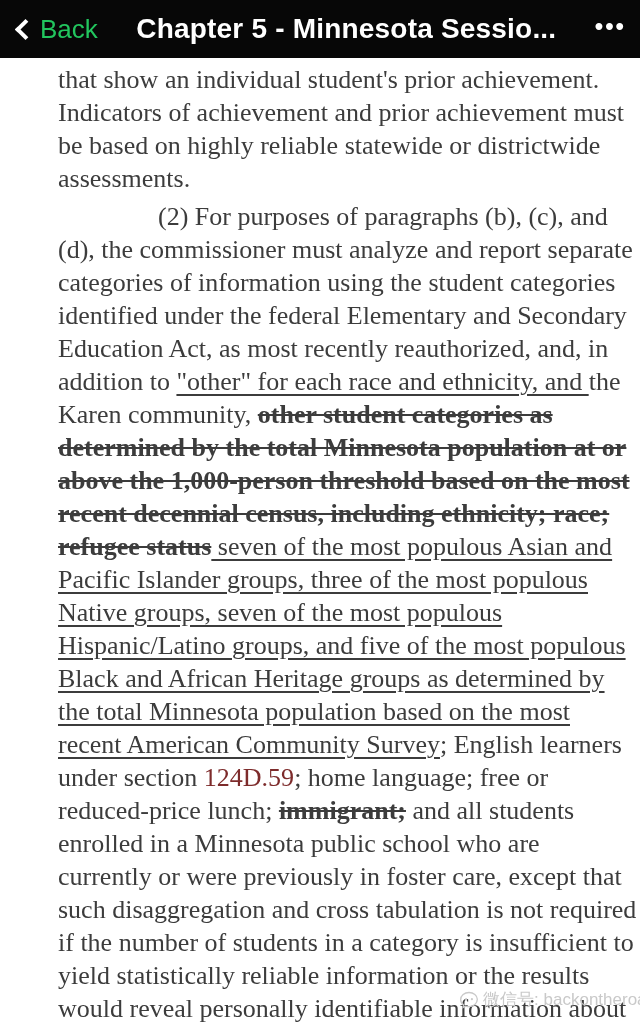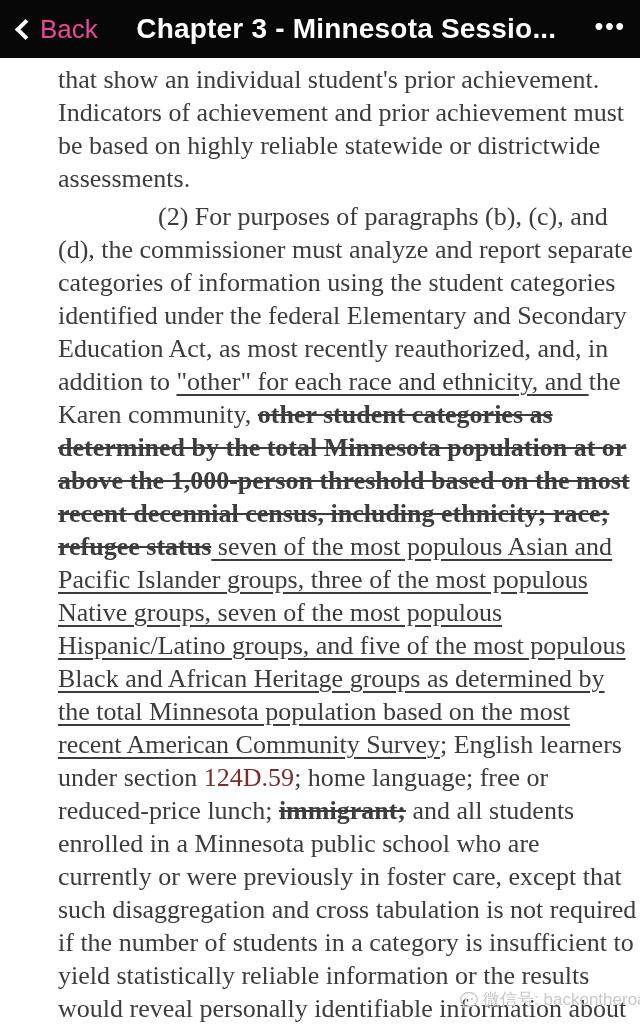--- a/index.html
+++ b/index.html
@@ -29,21 +29,21 @@
   .chevron {
     width: 15px; height: 15px;
     border-left: 4px solid #ffffff;
     border-bottom: 4px solid #ffffff;
     transform: rotate(45deg);
     margin-left: 4px;
   }
   .back-label {
     font-size: 26px;
     font-weight: 400;
-    color: #ec4899;
+    color: #22c55e;
   }
   .nav-title {
     flex: 1 1 auto;
     color: #ffffff;
     font-size: 28px;
     font-weight: 700;
     white-space: nowrap;
     overflow: hidden;
     text-align: center;
     margin: 0 8px;
@@ -106,21 +106,21 @@
   .wm-icon { display: inline-flex; }
 </style>
 </head>
 <body>
 
 <div class="navbar">
   <div class="back-button">
     <span class="chevron"></span>
     <span class="back-label">Back</span>
   </div>
-  <div class="nav-title">Chapter 3 - Minnesota Sessio...</div>
+  <div class="nav-title">Chapter 5 - Minnesota Sessio...</div>
   <div class="more-button">•••</div>
 </div>
 
 <div class="doc">
   <p class="para"><span>that show an individual student's prior achievement. Indicators of achievement and prior achievement must be based on highly reliable statewide or districtwide assessments.</span></p>
   <p class="para indent"><span>(2) For purposes of paragraphs (b), (c), and (d), the commissioner must analyze and report separate categories of information using the student categories identified under the federal Elementary and Secondary Education Act, as most recently reauthorized, and, in addition to </span><span class="u">"other" for each race and ethnicity, and </span><span>the Karen community, </span><span class="s">other student categories as determined by the total Minnesota population at or above the 1,000-person threshold based on the most recent decennial census, including ethnicity; race; refugee status</span><span class="u"> seven of the most populous Asian and Pacific Islander groups, three of the most populous Native groups, seven of the most populous Hispanic/Latino groups, and five of the most populous Black and African Heritage groups as determined by the total Minnesota population based on the most recent American Community Survey</span><span>; English learners under section </span><span class="link">124D.59</span><span>; home language; free or reduced-price lunch; </span><span class="s">immigrant;</span><span> and all students enrolled in a Minnesota public school who are currently or were previously in foster care, except that such disaggregation and cross tabulation is not required if the number of students in a category is insufficient to yield statistically reliable information or the results would reveal personally identifiable information about an individual student.</span></p>
 
   <div class="watermark">
     <span class="wm-icon">
       <svg width="20" height="20" viewBox="0 0 24 24">

